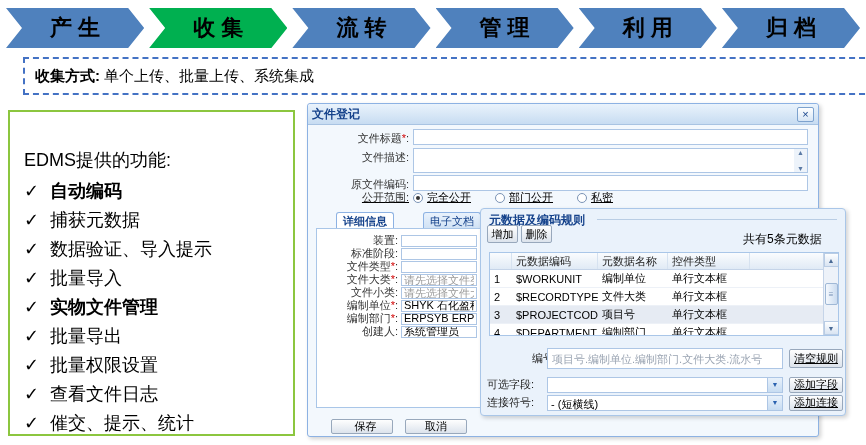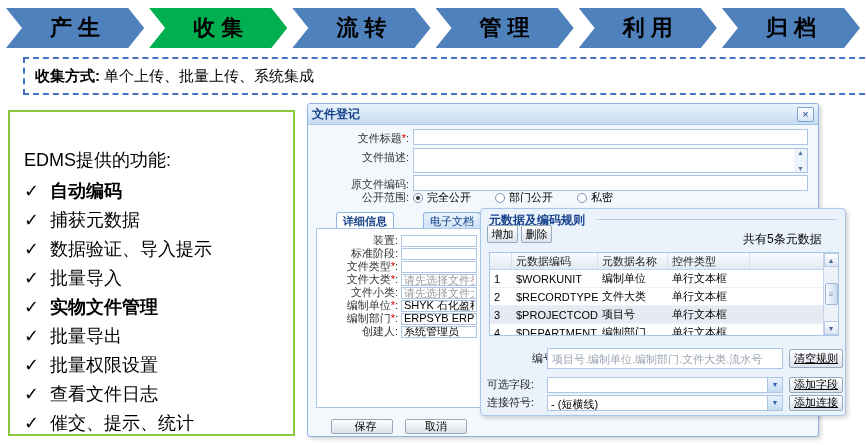--- a/index.html
+++ b/index.html
@@ -51,21 +51,21 @@
     font-size: 11px; line-height: 13px; text-align: center; cursor: pointer;
   }
   .topfields { position: absolute; left: 8px; right: 10px; top: 25px; display: flex; flex-direction: column; gap: 2px; }
   .frow { display: flex; align-items: flex-start; }
   .flabel { width: 97px; flex: none; text-align: right; color: #333; padding-right: 4px; padding-top: 2px; }
   .req { color: #D00000; }
   .tin { flex: 1; height: 16px; border: 1px solid #ADC6E5; background: #fff; font-size: 11px; padding: 0 3px; font-family: inherit; }
   .tawrap { flex: 1; position: relative; height: 25px; }
   .ta { width: 100%; height: 25px; border: 1px solid #ADC6E5; background: #fff; resize: none; font-family: inherit; font-size: 11px; padding: 1px 14px 1px 3px; }
   .tstrip { position: absolute; right: 1px; top: 1px; bottom: 1px; width: 13px; background: #EDF3FA; display: flex; flex-direction: column; justify-content: space-between; align-items: center; font-size: 7px; color: #5A7AA5; }
-  .scope { position: absolute; left: 8px; top: 86px; right: 10px; align-items: center; }
+  .scope { position: absolute; left: 8px; top: 86px; right: 10px; align-items: center; text-decoration: underline; }
   .ropts { display: flex; align-items: center; }
   .ropt { display: flex; align-items: center; margin-right: 24px; cursor: pointer; }
   .radio { width: 10px; height: 10px; border: 1px solid #7A93B5; border-radius: 50%; background: #fff; margin-right: 4px; position: relative; flex: none; }
   .radio.sel::after { content: ""; position: absolute; inset: 2px; background: #333; border-radius: 50%; }
   .tabs { position: absolute; left: 8px; top: 108px; display: flex; gap: 9px; height: 17px; }
   .tab {
     width: 58px; display: flex; align-items: center; justify-content: center;
     border: 1px solid #8DB2E3; border-bottom: none; border-radius: 3px 3px 0 0;
     background: linear-gradient(#E9F2FC, #CFE1F4); color: #15428B; cursor: pointer; margin-left: 20px;
   }

